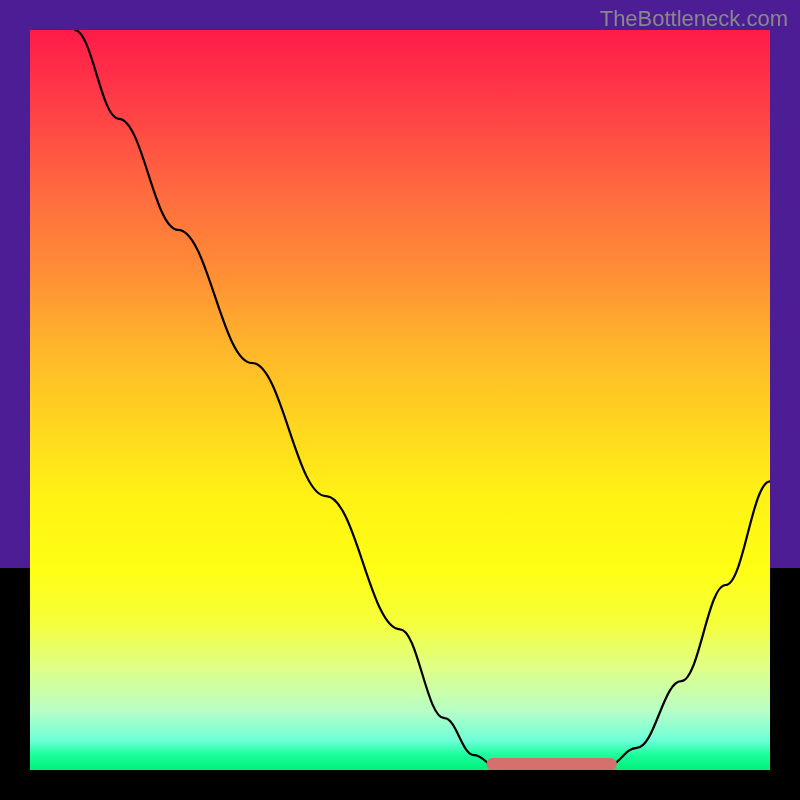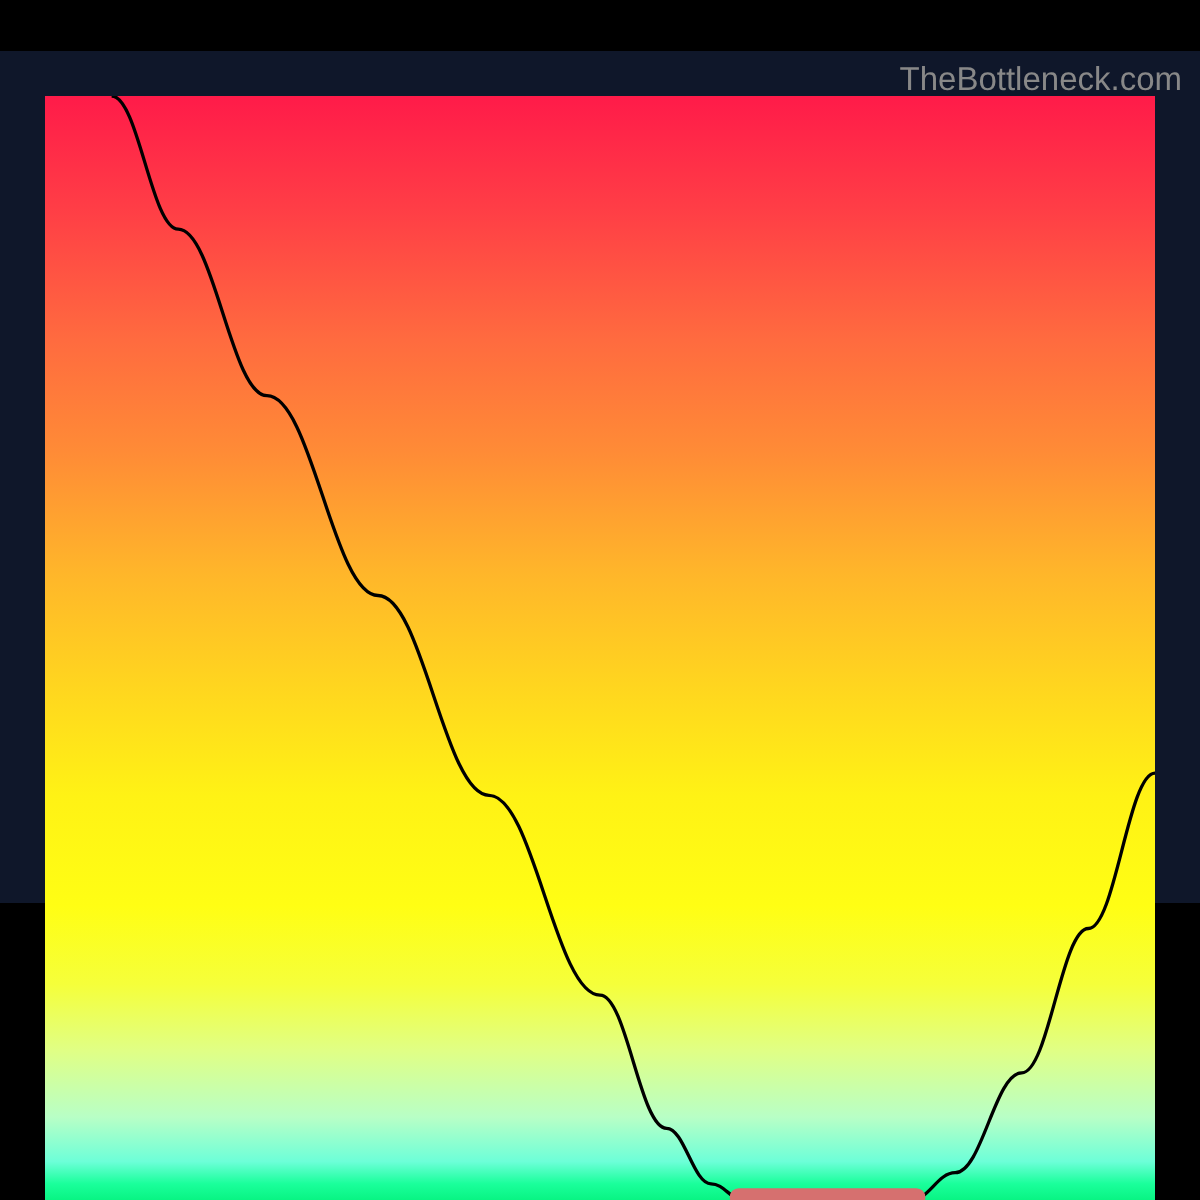--- a/index.html
+++ b/index.html
@@ -1,17 +1,17 @@
 <!DOCTYPE html>
 <html><head>
 <meta charset="utf-8">
 <style>
   * { margin: 0; padding: 0; box-sizing: border-box; }
   body { width: 800px; height: 800px; overflow: hidden; background: #000; font-family: Arial, sans-serif; }
-  .container { position: relative; width: 800px; height: 568px; background: #0f172a; margin-top: 34px; }
+  .container { position: relative; width: 800px; height: 568px; background: #4c1d95; }
   .watermark { position: absolute; top: 6px; right: 12px; font-size: 22px; color: #888; font-weight: 500; z-index: 3; }
   .chart-area { position: absolute; left: 30px; top: 30px; width: 740px; height: 740px; overflow: hidden; }
   .gradient-bg { position: absolute; left: 0; top: 0; width: 100%; height: 100%;
     background: linear-gradient(to bottom,
       #ff1b49 0%,
       #ff3d46 10%,
       #ff6b3f 22%,
       #ff8b36 32%,
       #ffb62a 43%,
       #ffd81e 54%,

